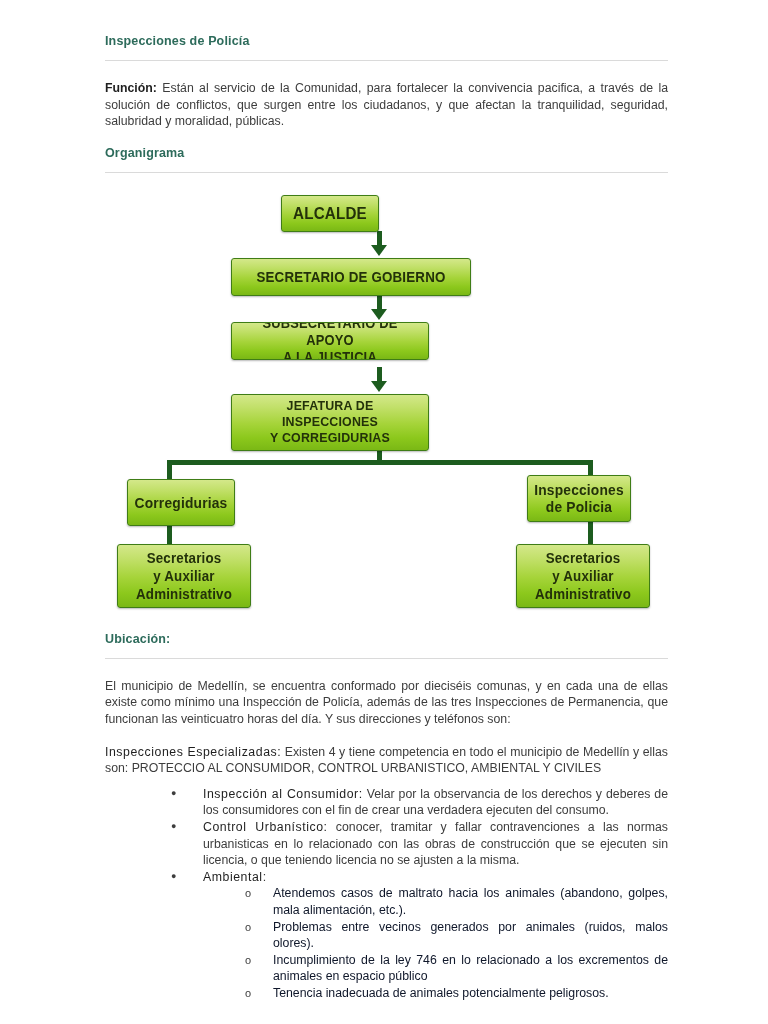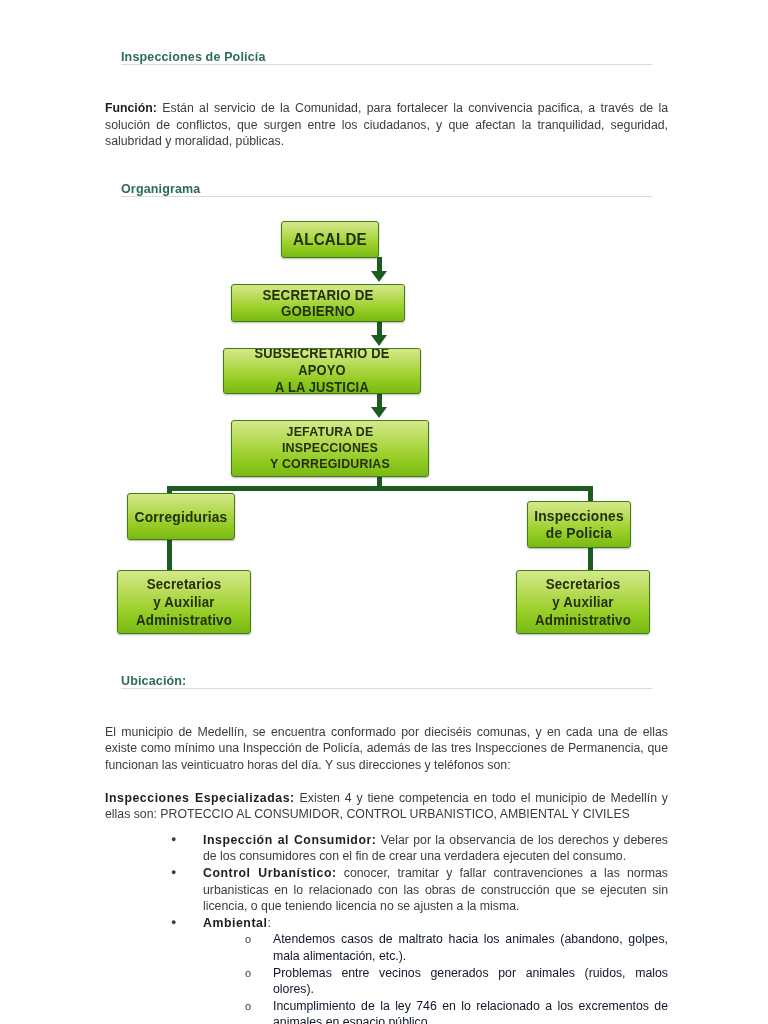--- a/index.html
+++ b/index.html
@@ -21,41 +21,41 @@
     box-sizing: border-box;
     padding: 34px 100px 0 105px;
   }
 
   
   .section-heading {
     font-size: 12.5px;
     font-weight: bold;
     color: #2d6b5b;
     letter-spacing: 0.15px;
-    margin: 16px;
-    padding-bottom: 0;
+    margin: 0;
+    padding-bottom: 12px;
     border-bottom: 1px solid #dadada;
   }
   .heading-gap-1 { height: 19px; }
   .heading-gap-2 { height: 16px; }
 
   
   p.body {
     font-size: 12.3px;
     line-height: 16.6px;
     text-align: justify;
     margin: 0;
     color: #3d3d3d;
   }
   .lead {
     font-weight: bold;
     color: #1f1f1f;
   }
   .lead-sp {
-    font-weight: bold;
+    font-weight: normal;
     color: #1f1f1f;
     letter-spacing: 0.55px;
   }
 
   
   .organigrama {
     position: relative;
     width: 560px;
     height: 445px;
     margin: 14px 0 0 0;
@@ -176,39 +176,39 @@
 
     <div class="conn" style="left:272px; top:253px; width:5px; height:22px;"></div>
     <div class="conn" style="left:62px; top:273px; width:426px; height:5px;"></div>
     <div class="conn" style="left:62px; top:273px; width:5px; height:132px;"></div>
     <div class="conn" style="left:483px; top:273px; width:5px; height:132px;"></div>
 
     <div class="node" style="left:176px; top:8px; width:98px; height:37px; font-size:16.5px;">
       <span class="node-condensed">ALCALDE</span>
     </div>
 
-    <div class="node" style="left:126px; top:71px; width:174px; height:38px; font-size:14.5px;">
+    <div class="node" style="left:126px; top:71px; width:240px; height:38px; font-size:14.5px;">
       <span class="node-condensed">SECRETARIO DE GOBIERNO</span>
     </div>
 
-    <div class="node" style="left:118px; top:135px; width:198px; height:46px; font-size:14px; line-height:17px;justify-content:center;">
+    <div class="node" style="left:126px; top:135px; width:198px; height:38px; font-size:14px; line-height:17px;justify-content:center;">
       <div style="width:100%;">
         <span class="node-condensed">SUBSECRETARIO DE APOYO</span>
         <span class="node-condensed">A LA JUSTICIA</span>
       </div>
     </div>
 
     <div class="node" style="left:126px; top:207px; width:198px; height:57px; font-size:13.5px; line-height:16px;">
       <div style="width:100%;">
         <span class="node-condensed">JEFATURA DE INSPECCIONES</span>
         <span class="node-condensed">Y CORREGIDURIAS</span>
       </div>
     </div>
 
-    <div class="node" style="left:22px; top:280px; width:108px; height:47px; font-size:15px;justify-content:center;">
+    <div class="node" style="left:22px; top:292px; width:108px; height:47px; font-size:15px;justify-content:center;">
       <span class="node-condensed">Corregidurias</span>
     </div>
 
     <div class="node" style="left:422px; top:288px; width:104px; height:47px; font-size:15px; line-height:17px;">
       <div style="width:100%;">
         <span class="node-condensed">Inspecciones</span>
         <span class="node-condensed">de Policia</span>
       </div>
     </div>
 

